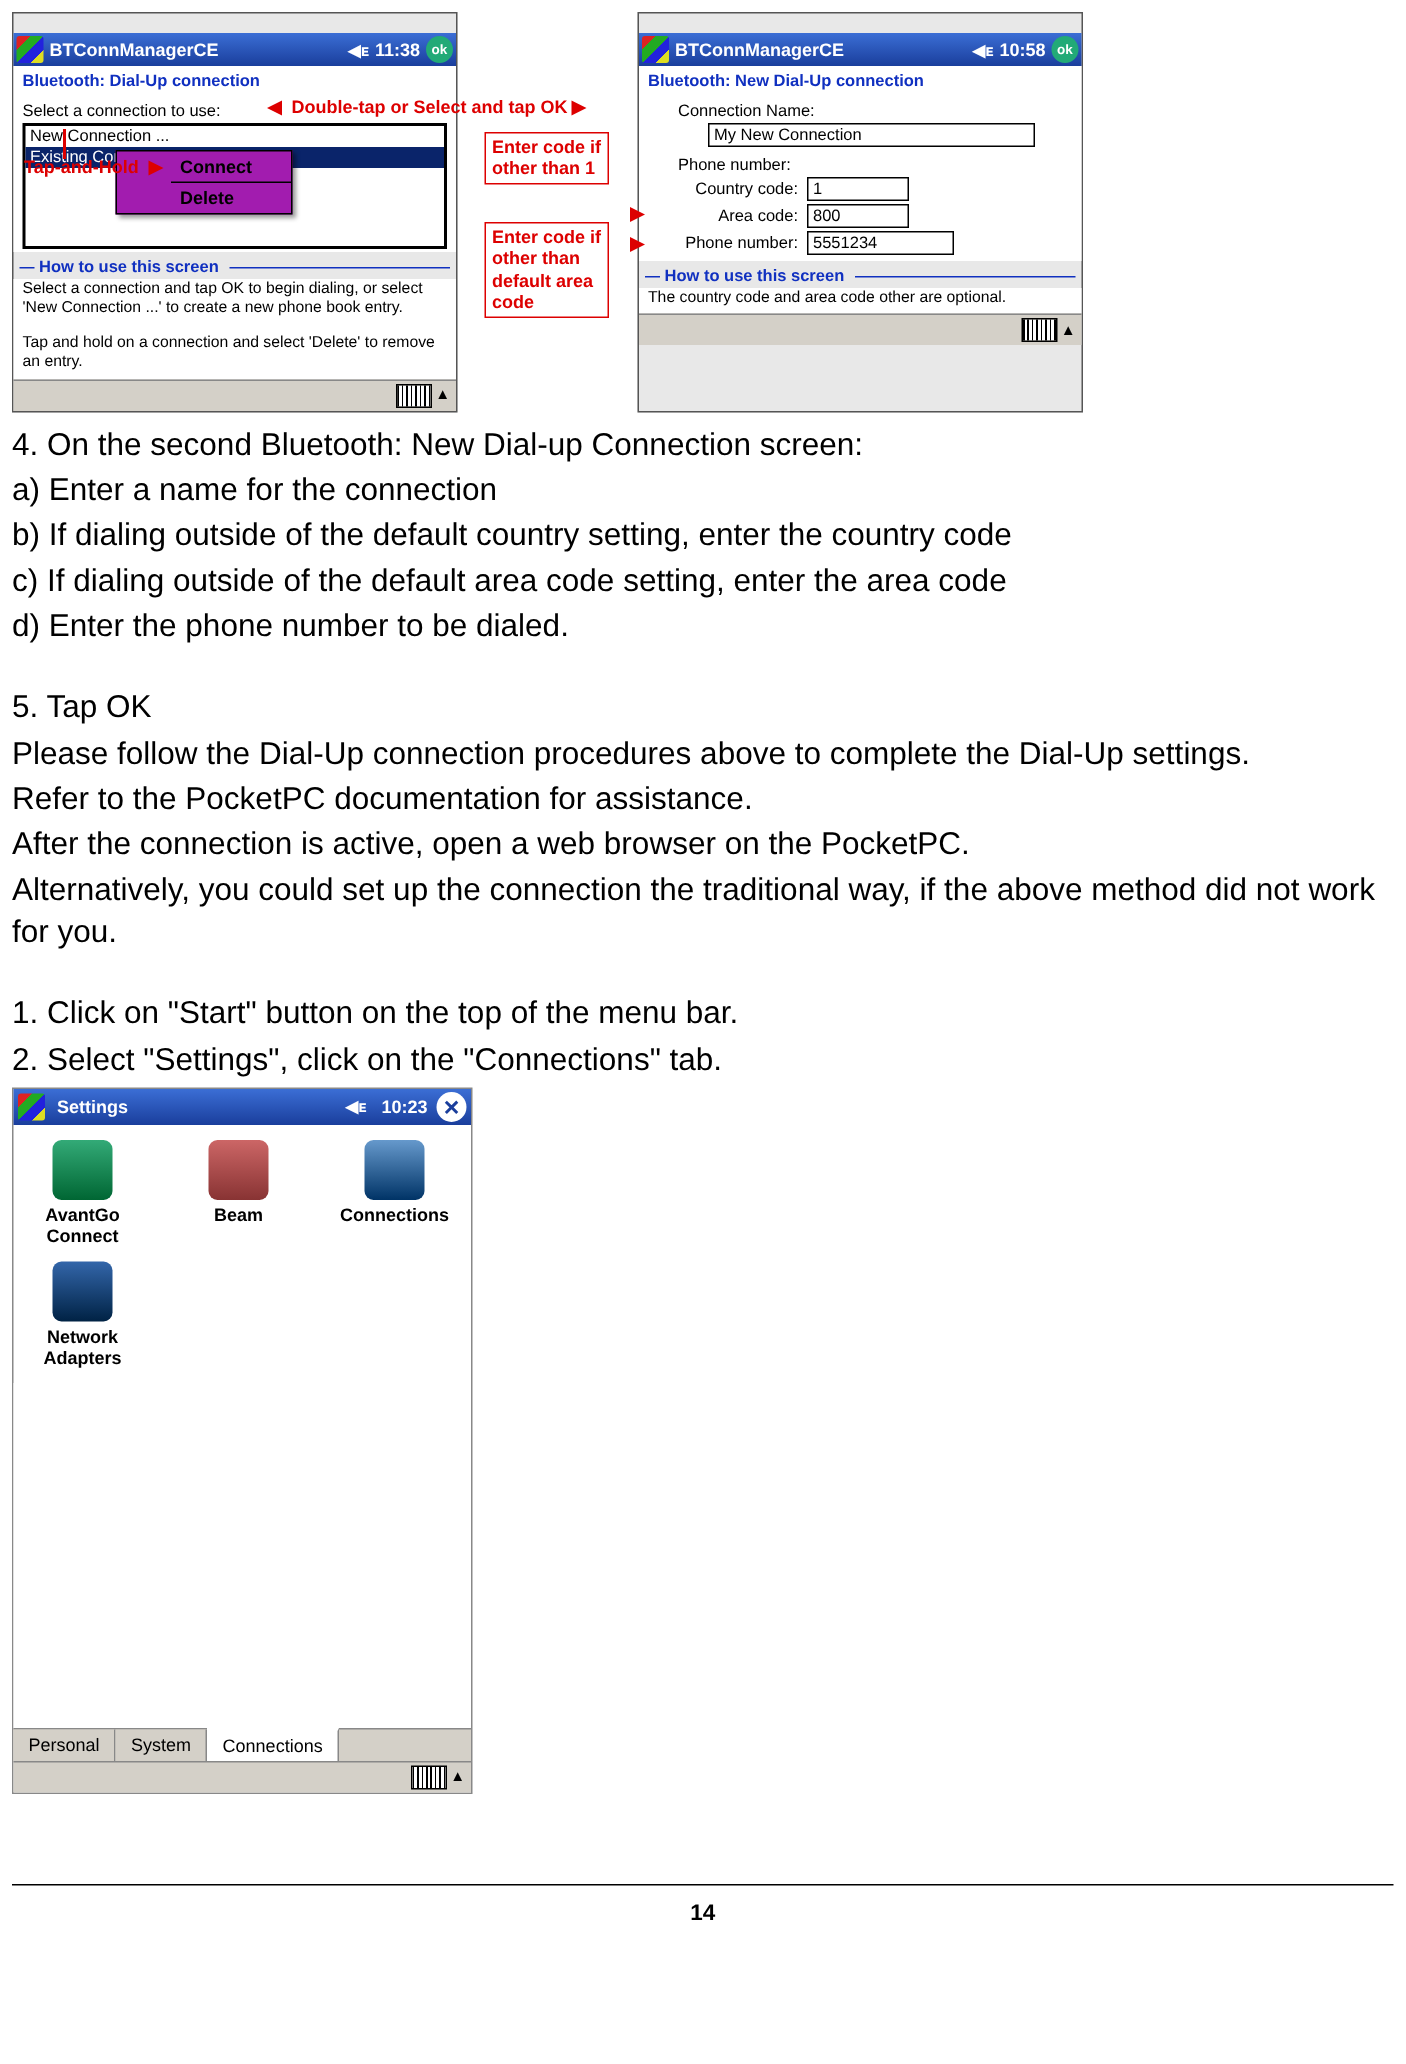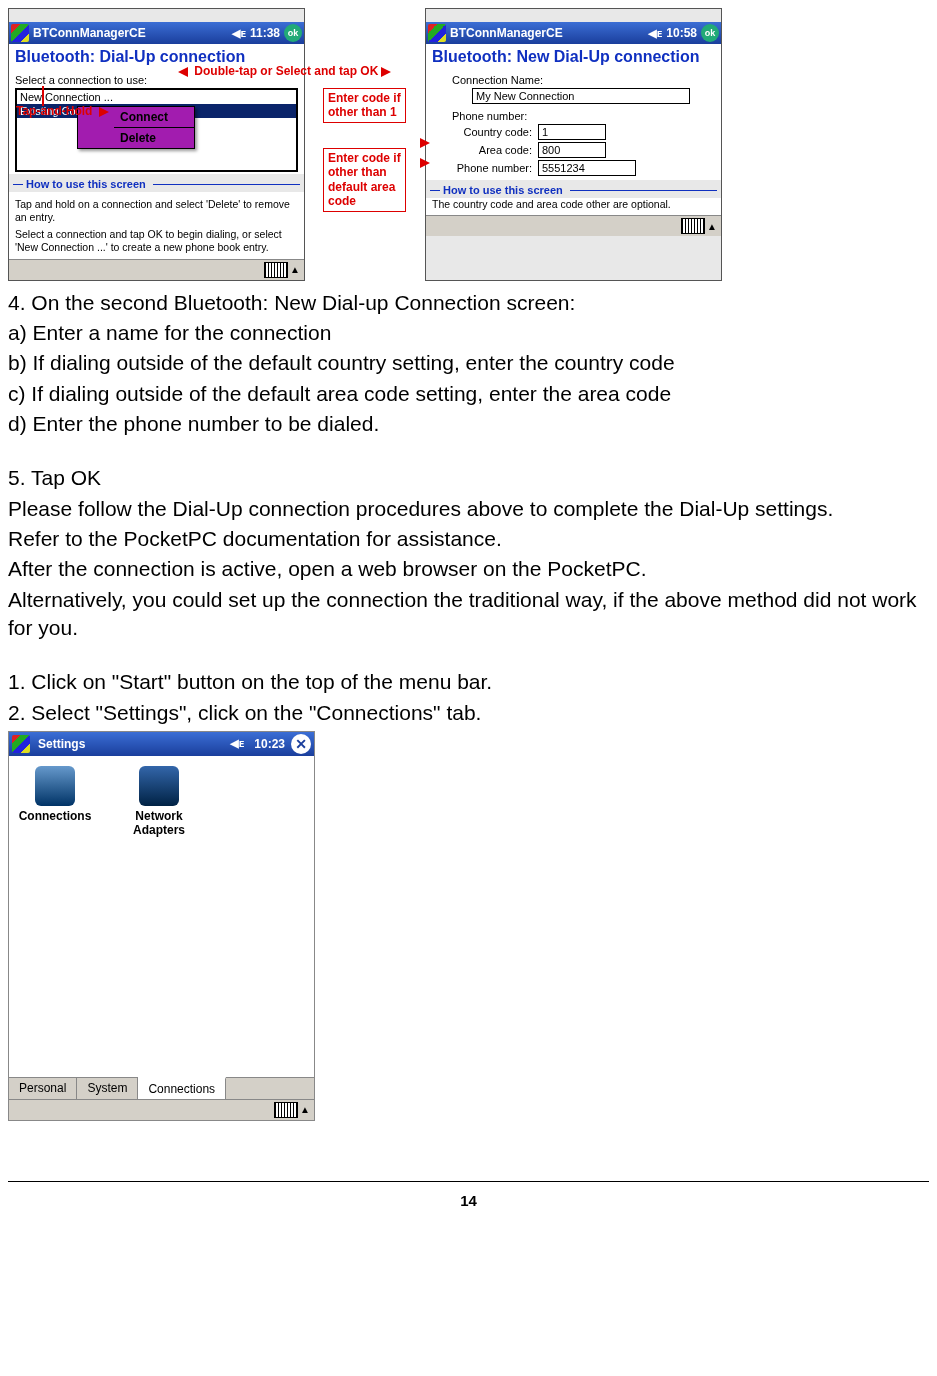--- a/index.html
+++ b/index.html
@@ -38,21 +38,21 @@
     border-radius: 2px;
   }
   .title-spacer { flex: 1; }
   .spk { font-size: 11px; margin-right: 4px; }
   .ok-badge {
     width: 18px; height: 18px; border-radius: 50%;
     background: #2a7; color: #fff; font-size: 9px; font-weight: bold;
     display: flex; align-items: center; justify-content: center;
   }
   .subtitle {
-    color: #1030c0; font-weight: bold; font-size: 16px;
+    color: #1030c0; font-weight: bold; font-size: 11px;
     padding: 4px 6px; background: #fff;
   }
   .panel { background: #fff; padding: 4px 6px 2px 6px; }
   .listbox {
     border: 2px solid #000000; background: #fff; height: 80px; position: relative;
   }
   .li-item { padding: 1px 3px; }
   .li-sel { background: #0a246a; color: #fff; }
   .ctx-menu {
     position: absolute; left: 60px; top: 16px;
@@ -160,22 +160,22 @@
         <div class="li-item li-sel">Existing Connection</div>
         <div class="ctx-menu">
           <div class="ctx-item">Connect</div>
           <div class="ctx-item ctx-div">Delete</div>
         </div>
       </div>
     </div>
     <div class="howline">
         <span style="padding:0 3px;">How to use this screen</span>
       </div>
+    <div class="helptext">Select a connection and tap OK to begin dialing, or select 'New Connection ...' to create a new phone book entry.</div>
     <div class="helptext" style="padding-top:6px;">Tap and hold on a connection and select 'Delete' to remove an entry.</div>
-    <div class="helptext">Select a connection and tap OK to begin dialing, or select 'New Connection ...' to create a new phone book entry.</div>
     <div class="sysbar">
       <div class="kbd-icon"></div>
       <span class="tri-up">▲</span>
     </div>
   </div>
 
   <div class="device">
     <div class="titlebar">
       <div class="winflag"></div>
       <span>BTConnManagerCE</span>
@@ -261,20 +261,28 @@
   <div class="titlebar2">
     <div class="winflag"></div>
     <span style="margin-left:4px;">Settings</span>
     <span class="title-spacer"></span>
     <span class="spk">◀ᴇ</span>
     <span style="margin:0 6px;">10:23</span>
     <span class="close-badge">✕</span>
   </div>
   <div class="icon-grid">
     <div class="icon-cell">
+      <div class="icon-img" style="background:linear-gradient(#3a7,#063);"></div>
+      <div>AvantGo Connect</div>
+    </div>
+    <div class="icon-cell">
+      <div class="icon-img" style="background:linear-gradient(#c66,#833);"></div>
+      <div>Beam</div>
+    </div>
+    <div class="icon-cell">
       <div class="icon-img" style="background:linear-gradient(#69c,#036);"></div>
       <div>Connections</div>
     </div>
     <div class="icon-cell">
       <div class="icon-img" style="background:linear-gradient(#36a,#024);"></div>
       <div>Network Adapters</div>
     </div>
   </div>
   <div class="blank-area"></div>
   <div class="tabbar">

